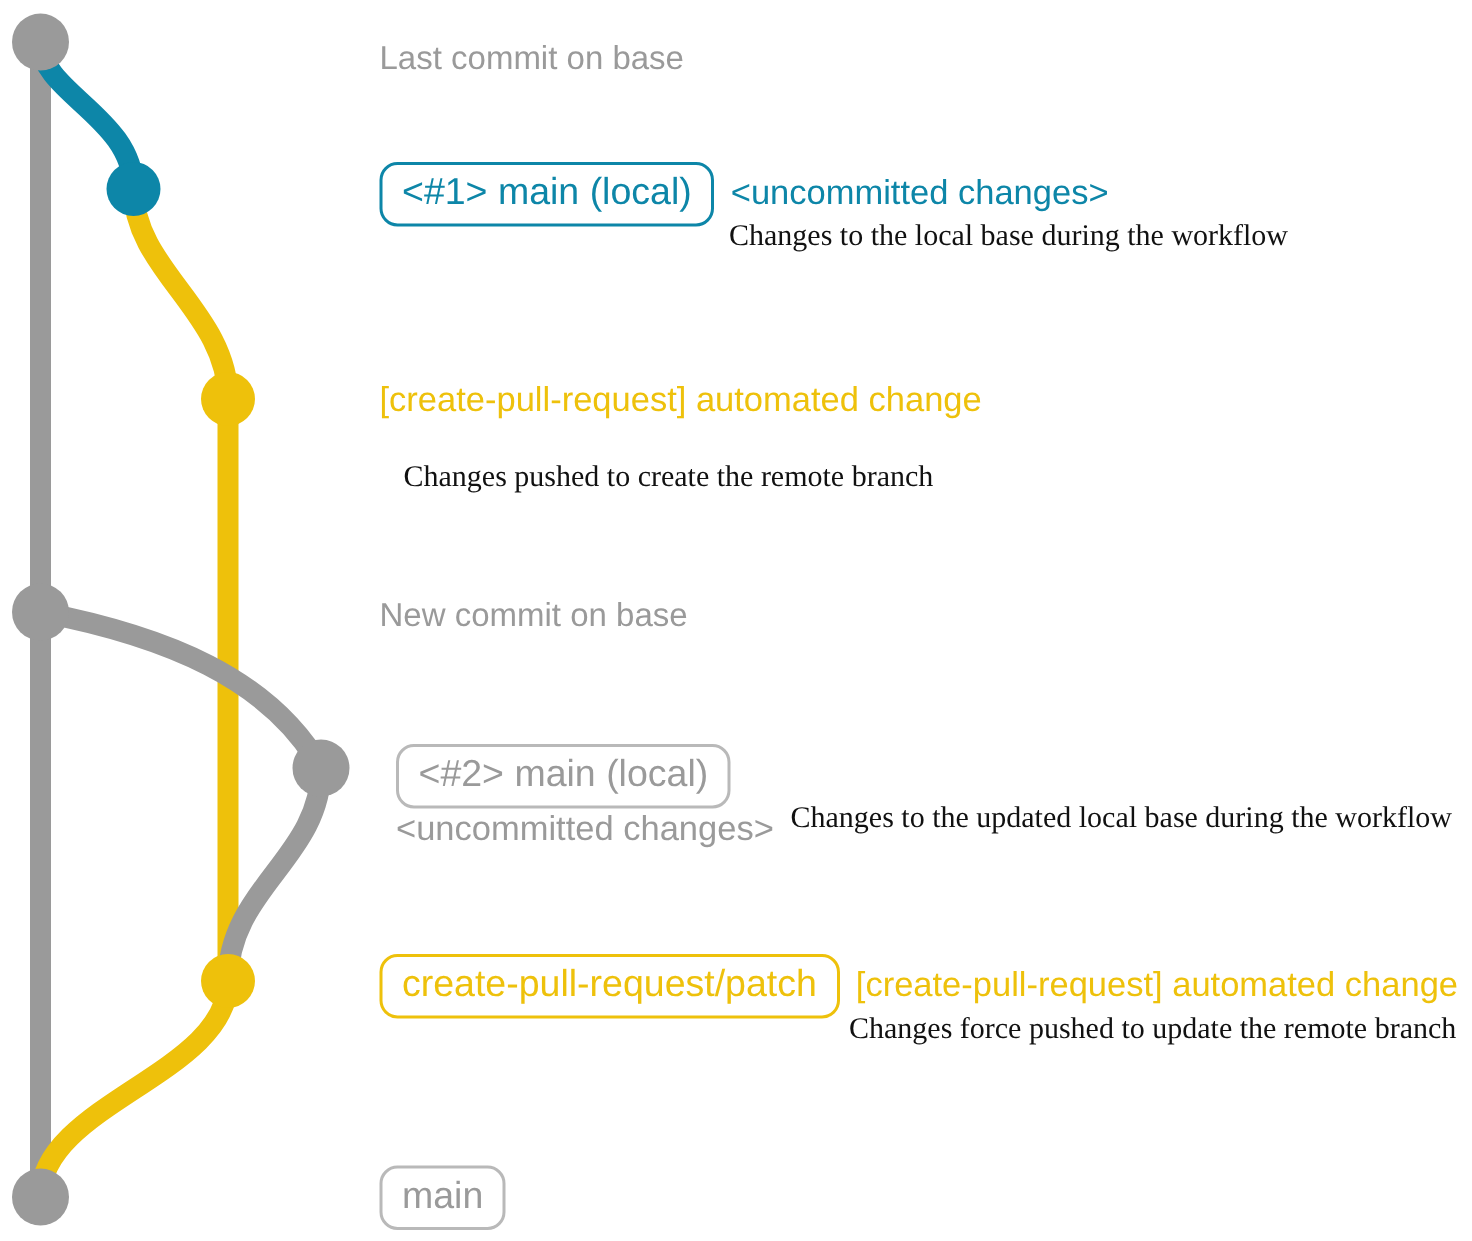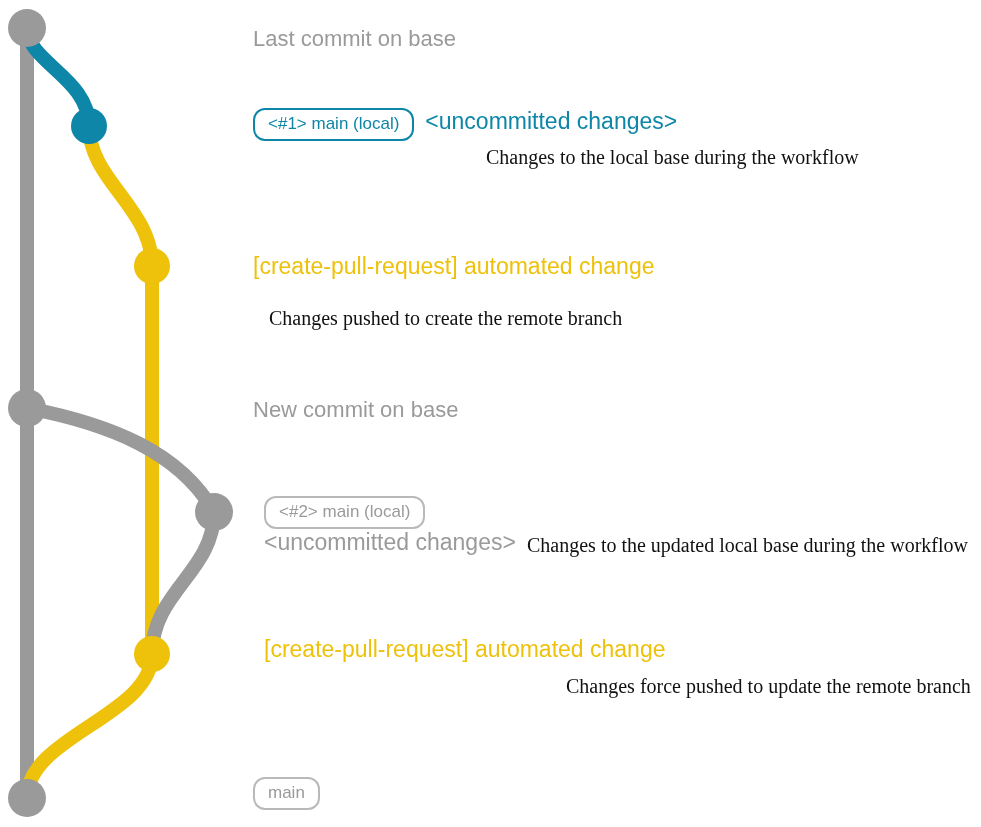--- a/index.html
+++ b/index.html
@@ -30,21 +30,21 @@
     display: flex;
     align-items: baseline;
     white-space: nowrap;
   }
 
   .pill {
     display: inline-block;
     border: 2px solid;
     border-radius: 12px;
     padding: 4px 13px 5px 13px;
-    font-size: 17px;
+    font-size: 25px;
     line-height: 1.18;
     font-family: "Liberation Sans", sans-serif;
     background: #ffffff;
     box-sizing: border-box;
   }
 
   .commit-msg {
     font-size: 23px;
     font-family: "Liberation Sans", sans-serif;
     line-height: 1.2;
@@ -134,19 +134,20 @@
 <div class="commit-msg c-yellow" id="msg-2">[create-pull-request] automated change</div>
 <div class="desc" id="desc-2">Changes pushed to create the remote branch</div>
 
 <div class="row" id="row-2">
   <span class="pill c-gray">&lt;#2&gt; main (local)</span>
   <span class="commit-msg c-gray">&lt;uncommitted changes&gt;</span>
 </div>
 <div class="desc" id="desc-3">Changes to the updated local base during the workflow</div>
 
 <div class="row" id="row-3">
+  <span class="pill c-yellow">create-pull-request/patch</span>
   <span class="commit-msg c-yellow">[create-pull-request] automated change</span>
 </div>
 <div class="desc" id="desc-4">Changes force pushed to update the remote branch</div>
 
 <div class="row" id="row-4">
   <span class="pill c-gray">main</span>
 </div>
 
 </body></html>

